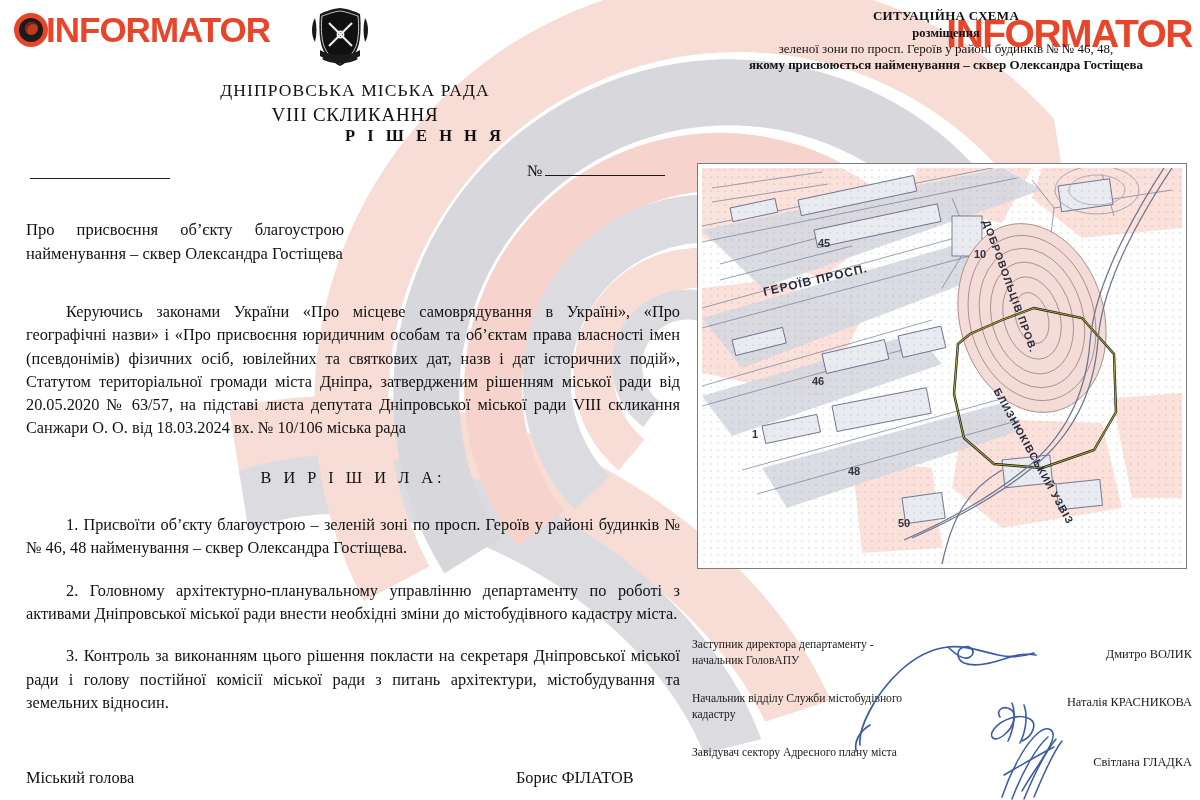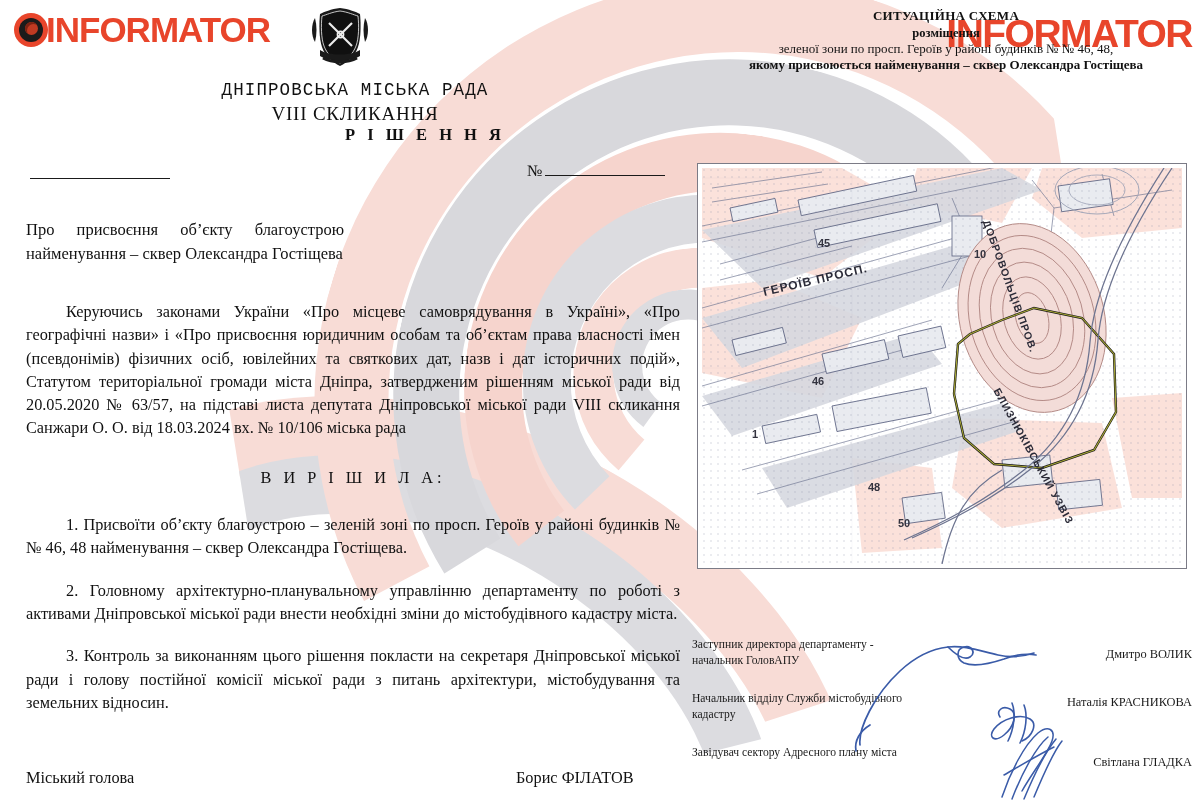--- a/index.html
+++ b/index.html
@@ -62,21 +62,21 @@
     font-family:"Liberation Sans","DejaVu Sans",sans-serif;
     font-weight:bold;font-size:39px;letter-spacing:-1.5px;
     color:#e8452b;line-height:1;
   }
 
   
   .coa{position:absolute;left:307px;top:6px;width:66px;height:64px;}
 
   
   .doc-head{position:absolute;left:205px;top:80px;width:300px;text-align:center;}
-  .doc-head .l1{font-size:17.5px;letter-spacing:1.1px;white-space:nowrap;font-family:Liberation Mono, monospace;}
+  .doc-head .l1{font-size:17.5px;letter-spacing:1.1px;white-space:nowrap;}
   .doc-head .l2{font-size:19px;letter-spacing:.8px;margin-top:3px;}
   .doc-head .l3{font-size:16.5px;font-weight:bold;letter-spacing:4px;margin-top:0;text-align:right;}
 
   
   .map-head{position:absolute;left:700px;top:8px;width:492px;text-align:center;line-height:1.28;}
   .map-head .mh1{font-size:13px;font-weight:bold;letter-spacing:.3px;}
   .map-head .mh2{font-size:12.5px;font-weight:bold;}
   .map-head .mh3{font-size:13px;}
   .map-head .mh4{font-size:13px;}
   .map-head .mh5{font-size:13px;font-weight:bold;}
@@ -275,21 +275,21 @@
         </svg>
 
         <div class="map-label" style="left:60px;top:105px;font-size:12px;transform:rotate(-13deg);letter-spacing:1px;">ГЕРОЇВ ПРОСП.</div>
         <div class="map-label" style="left:290px;top:50px;font-size:10.5px;transform:rotate(70deg);transform-origin:left top;letter-spacing:1px;">ДОБРОВОЛЬЦІВ ПРОВ.</div>
         <div class="map-label" style="left:300px;top:218px;font-size:10.5px;transform:rotate(61deg);transform-origin:left top;letter-spacing:1px;">БЛИЗНЮКІВСЬКИЙ УЗВІЗ</div>
 
         <div class="map-num" style="left:116px;top:69px;">45</div>
         <div class="map-num" style="left:272px;top:80px;">10</div>
         <div class="map-num" style="left:110px;top:207px;">46</div>
         <div class="map-num" style="left:50px;top:260px;">1</div>
-        <div class="map-num" style="left:146px;top:313px;margin-left:20px;">48</div>
+        <div class="map-num" style="left:146px;top:297px;">48</div>
         <div class="map-num" style="left:196px;top:349px;">50</div>
       </div>
     </div>
 
     <div class="sig-block">
       <div class="sig-row" style="height:54px;">
         <div class="sig-role">Заступник директора департаменту - начальник   ГоловАПУ</div>
         <div class="sig-name" style="top:10px;">Дмитро ВОЛИК</div>
       </div>
       <div class="sig-row" style="height:54px;">

